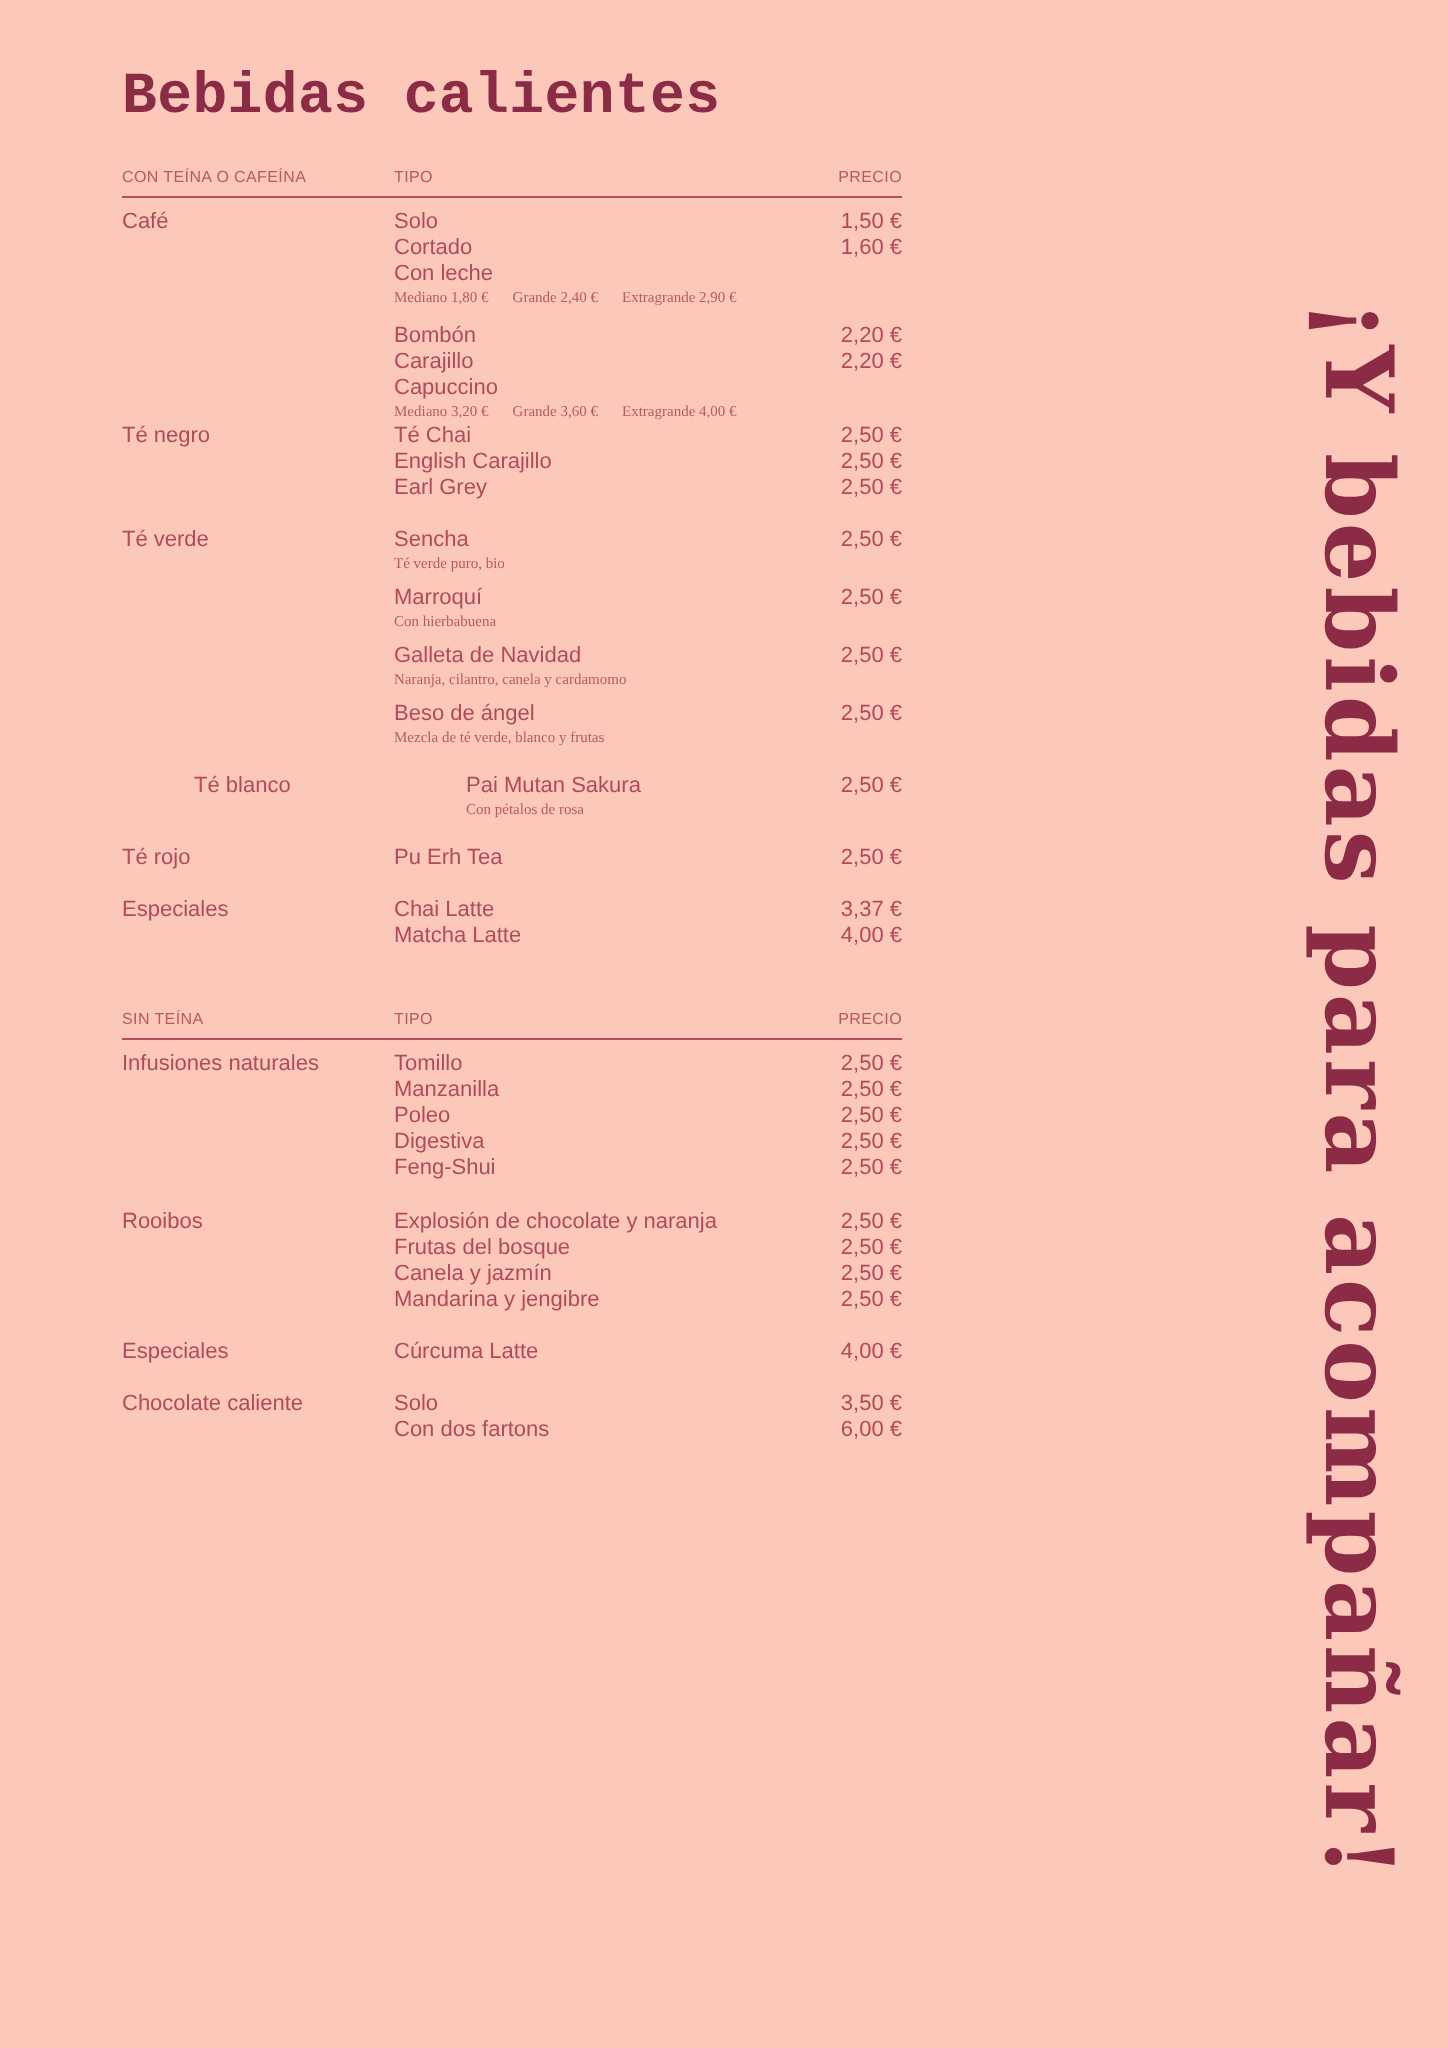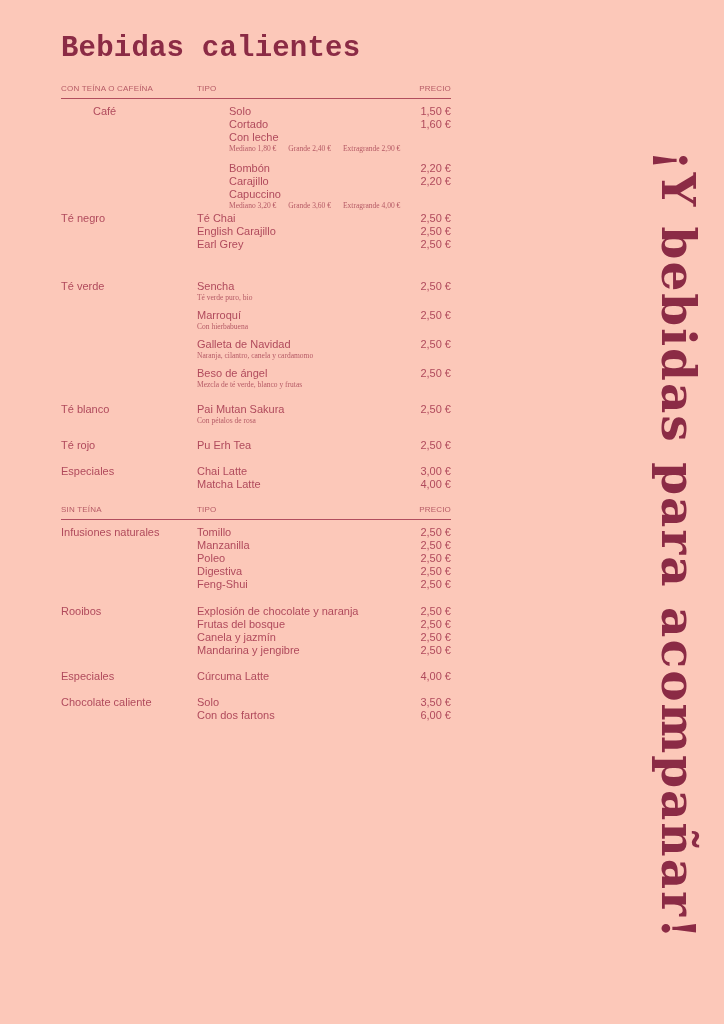--- a/index.html
+++ b/index.html
@@ -42,21 +42,21 @@
 
 <h1 class="title">Bebidas calientes</h1>
 
 <div class="section" style="top:84px;">
   <div class="hdr">
     <span class="c1">CON TEÍNA O  CAFEÍNA</span>
     <span class="c2">TIPO</span>
     <span class="c3">PRECIO</span>
   </div>
 
-  <div class="group" style="margin-top:6px;margin-left:32px;">
+  <div class="group" style="margin-top:6px;">
     <div class="cat">Café</div>
     <div class="items">
       <div class="item"><span>Solo</span><span class="price">1,50 €</span></div>
       <div class="item"><span>Cortado</span><span class="price">1,60 €</span></div>
       <div class="item"><span>Con leche</span></div>
       <div class="note sizes"><span>Mediano 1,80 €</span><span>Grande 2,40 €</span><span>Extragrande 2,90 €</span></div>
       <div style="height:8px"></div>
       <div class="item"><span>Bombón</span><span class="price">2,20 €</span></div>
       <div class="item"><span>Carajillo</span><span class="price">2,20 €</span></div>
       <div class="item"><span>Capuccino</span></div>
@@ -66,56 +66,56 @@
 
   <div class="group" style="margin-top:1px;">
     <div class="cat">Té negro</div>
     <div class="items">
       <div class="item"><span>Té Chai</span><span class="price">2,50 €</span></div>
       <div class="item"><span>English Carajillo</span><span class="price">2,50 €</span></div>
       <div class="item"><span>Earl Grey</span><span class="price">2,50 €</span></div>
     </div>
   </div>
 
-  <div class="group" style="margin-top:29px;">
+  <div class="group" style="margin-top:13px;">
     <div class="cat">Té verde</div>
     <div class="items">
       <div class="item"><span>Sencha</span><span class="price">2,50 €</span></div>
       <div class="note">Té verde puro, bio</div>
       <div style="height:6px"></div>
       <div class="item"><span>Marroquí</span><span class="price">2,50 €</span></div>
       <div class="note">Con hierbabuena</div>
       <div style="height:6px"></div>
       <div class="item"><span>Galleta de Navidad</span><span class="price">2,50 €</span></div>
       <div class="note">Naranja, cilantro, canela y cardamomo</div>
       <div style="height:6px"></div>
       <div class="item"><span>Beso de ángel</span><span class="price">2,50 €</span></div>
       <div class="note">Mezcla de té verde, blanco y frutas</div>
     </div>
   </div>
 
-  <div class="group" style="margin-top:13px;">
+  <div class="group" style="margin-top:13px;margin-left:36px;">
     <div class="cat">Té blanco</div>
     <div class="items">
       <div class="item"><span>Pai Mutan Sakura</span><span class="price">2,50 €</span></div>
       <div class="note">Con pétalos de rosa</div>
     </div>
   </div>
 
   <div class="group" style="margin-top:13px;">
     <div class="cat">Té rojo</div>
     <div class="items">
       <div class="item"><span>Pu Erh Tea</span><span class="price">2,50 €</span></div>
     </div>
   </div>
 
   <div class="group" style="margin-top:13px;">
     <div class="cat">Especiales</div>
     <div class="items">
-      <div class="item"><span>Chai Latte</span><span class="price">3,00 €</span></div>
+      <div class="item"><span>Chai Latte</span><span class="price">3,37 €</span></div>
       <div class="item"><span>Matcha Latte</span><span class="price">4,00 €</span></div>
     </div>
   </div>
 </div>
 
 <div class="section" style="top:505px;">
   <div class="hdr">
     <span class="c1">SIN TEÍNA</span>
     <span class="c2">TIPO</span>
     <span class="c3">PRECIO</span>

